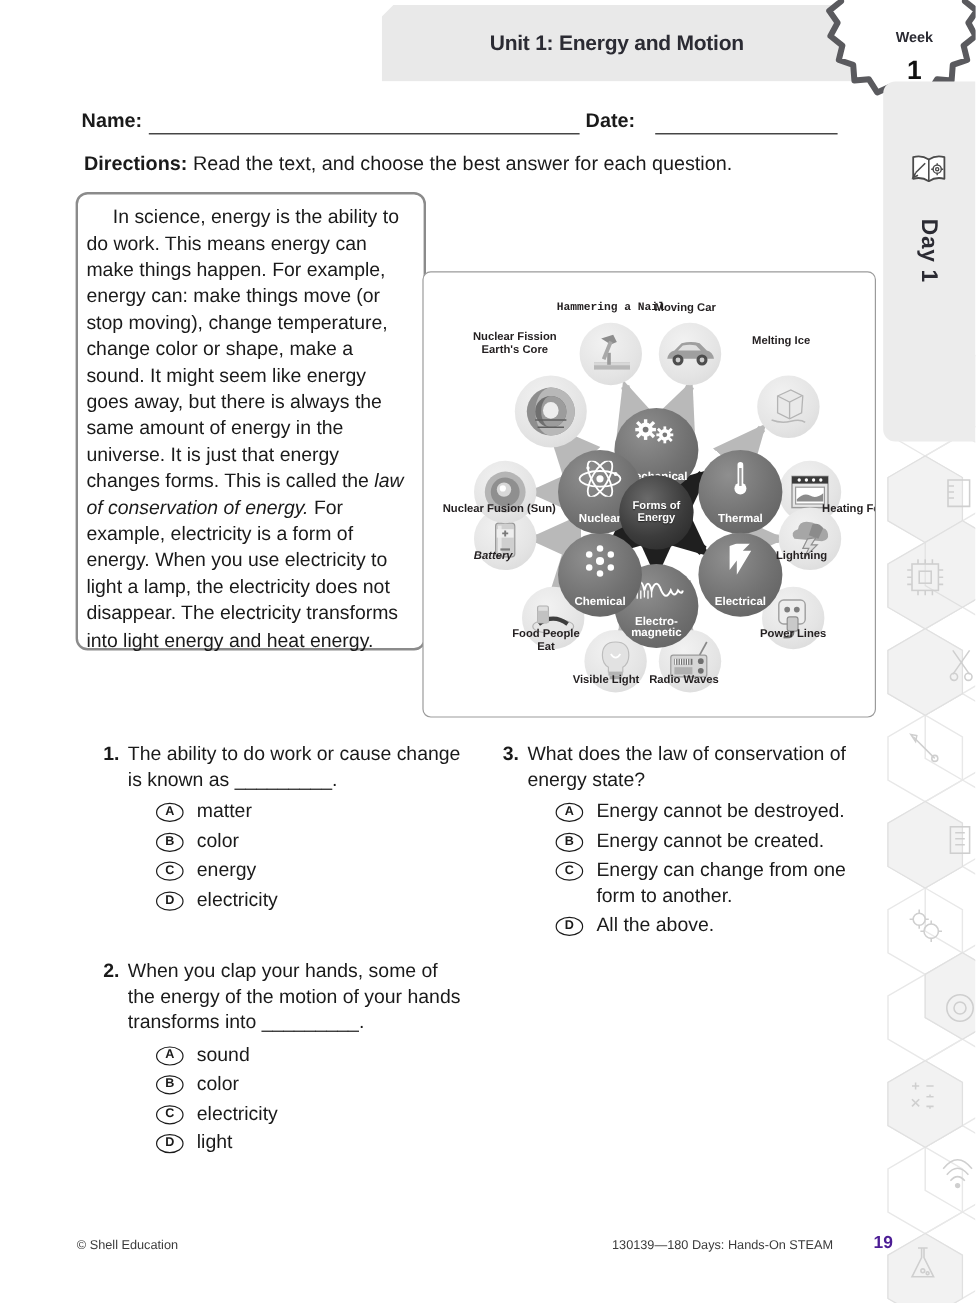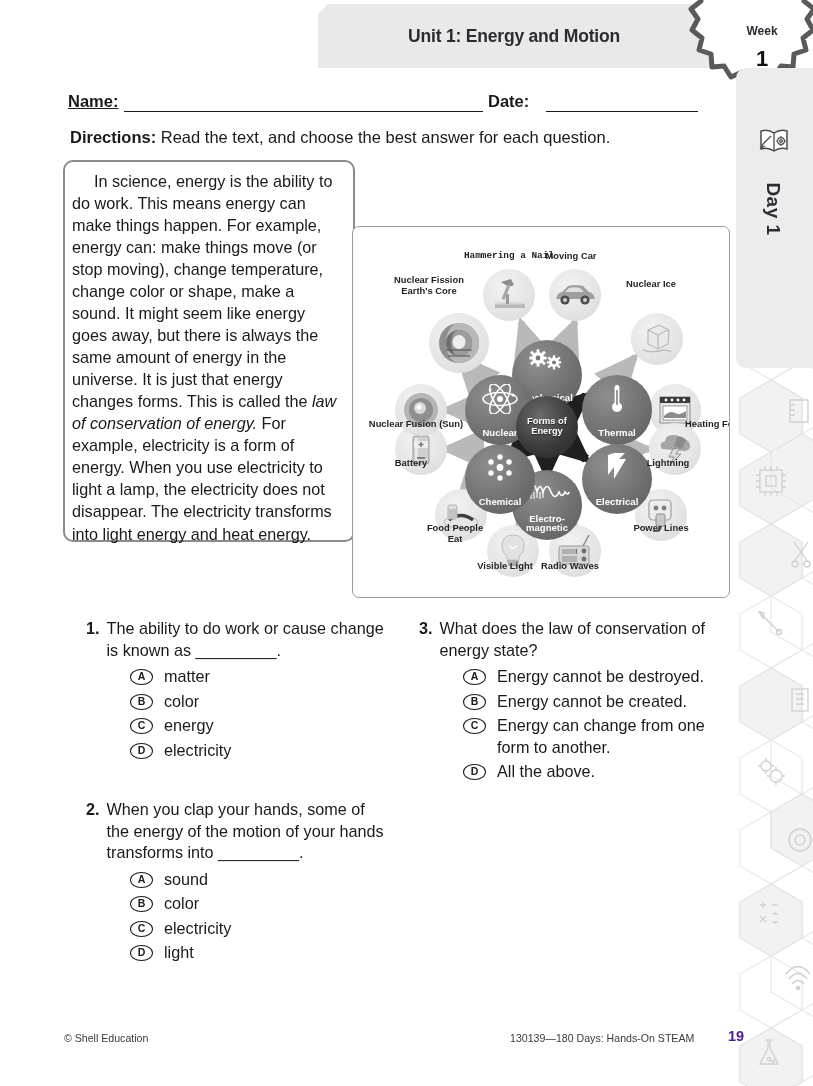--- a/index.html
+++ b/index.html
@@ -73,21 +73,21 @@
     position: absolute;
     left: 68px;
     top: 92px;
     width: 630px;
     height: 24px;
     font-size: 16.5px;
     font-weight: bold;
     color: #1a1a1a;
   }
   .nd-label { position: absolute; top: 0; font-weight: bold; }
-  .nd-name-label { left: 0; text-decoration: underline; }
+  .nd-name-label { left: 0; }
   .nd-rule {
     position: absolute;
     border-bottom: 1.6px solid #1a1a1a;
     height: 0;
     top: 19px;
   }
   .nd-name-rule { left: 56px; width: 359px; }
   .nd-date-label { left: 420px; }
   .nd-date-rule { left: 478px; width: 152px; }
 
@@ -524,21 +524,21 @@
   <div class="dlabel" style="left:174px;top:24px;width:88px;">Moving Car</div>
 
   <div class="node node-ex" style="left:278px;top:86px;">
     <svg width="38" height="34" viewBox="0 0 38 34">
       <path d="M10 8 l11 -5 10 5 -1 14 -10 5 -10 -5 z" fill="#e9e9e9" stroke="#b4b4b4" stroke-width="1.1"></path>
       <path d="M10 8 l10 5 10 -5" fill="none" stroke="#b4b4b4" stroke-width="1.1"></path>
       <path d="M20 13 l0 14" fill="none" stroke="#b4b4b4" stroke-width="1.1"></path>
       <path d="M5 28 q8 3 16 1 q8 -2 12 1" fill="none" stroke="#b8b8b8" stroke-width="1.3"></path>
     </svg>
   </div>
-  <div class="dlabel" style="left:262px;top:52px;width:72px;">Nuclear Ice</div>
+  <div class="dlabel" style="left:262px;top:52px;width:72px;">Melting Ice</div>
 
   <div class="node node-ex" style="left:296px;top:157px;">
     <svg width="38" height="32" viewBox="0 0 38 32">
       <rect x="4" y="3" width="30" height="26" fill="#e6e6e6" stroke="#9a9a9a" stroke-width="1.2"></rect>
       <rect x="4" y="3" width="30" height="6" fill="#3a3a3a"></rect>
       <circle cx="10" cy="6" r="1.4" fill="#fff"></circle>
         <circle cx="16" cy="6" r="1.4" fill="#fff"></circle>
       <circle cx="22" cy="6" r="1.4" fill="#fff"></circle>
         <circle cx="28" cy="6" r="1.4" fill="#fff"></circle>
       <rect x="7" y="12" width="24" height="14" fill="#fff" stroke="#9a9a9a" stroke-width="1"></rect>
@@ -614,21 +614,21 @@
   <div class="node node-ex" style="left:42px;top:196px;">
     <svg width="22" height="34" viewBox="0 0 22 34">
       <rect x="7" y="1" width="8" height="3" rx="1" fill="#9a9a9a"></rect>
       <rect x="3" y="4" width="16" height="28" rx="2.5" fill="#cfcfcf" stroke="#9a9a9a" stroke-width="1"></rect>
       <rect x="5" y="6" width="3" height="24" fill="#e8e8e8"></rect>
       <rect x="4" y="9" width="14" height="7" fill="#eee"></rect>
       <path d="M11 10 l0 5 M8.5 12.5 l5 0" stroke="#7a7a7a" stroke-width="1.6"></path>
       <rect x="7" y="25" width="8" height="1.8" fill="#7a7a7a"></rect>
     </svg>
   </div>
-  <div class="dlabel" style="left:26px;top:231px;width:64px;">Battery</div>
+  <div class="dlabel" style="left:26px;top:231px;width:64px;font-style:italic;">Battery</div>
 
   <div class="node node-ex" style="left:42px;top:157px;">
     <svg width="40" height="40" viewBox="0 0 40 40">
       <circle cx="20" cy="20" r="17" fill="#b5b5b5"></circle>
       <circle cx="20" cy="20" r="12" fill="#8f8f8f"></circle>
       <circle cx="19" cy="18" r="6" fill="#d8d8d8"></circle>
       <circle cx="18" cy="17" r="2.6" fill="#fff"></circle>
     </svg>
   </div>
   <div class="dlabel" style="left:2px;top:192px;width:122px;">Nuclear Fusion (Sun)</div>

